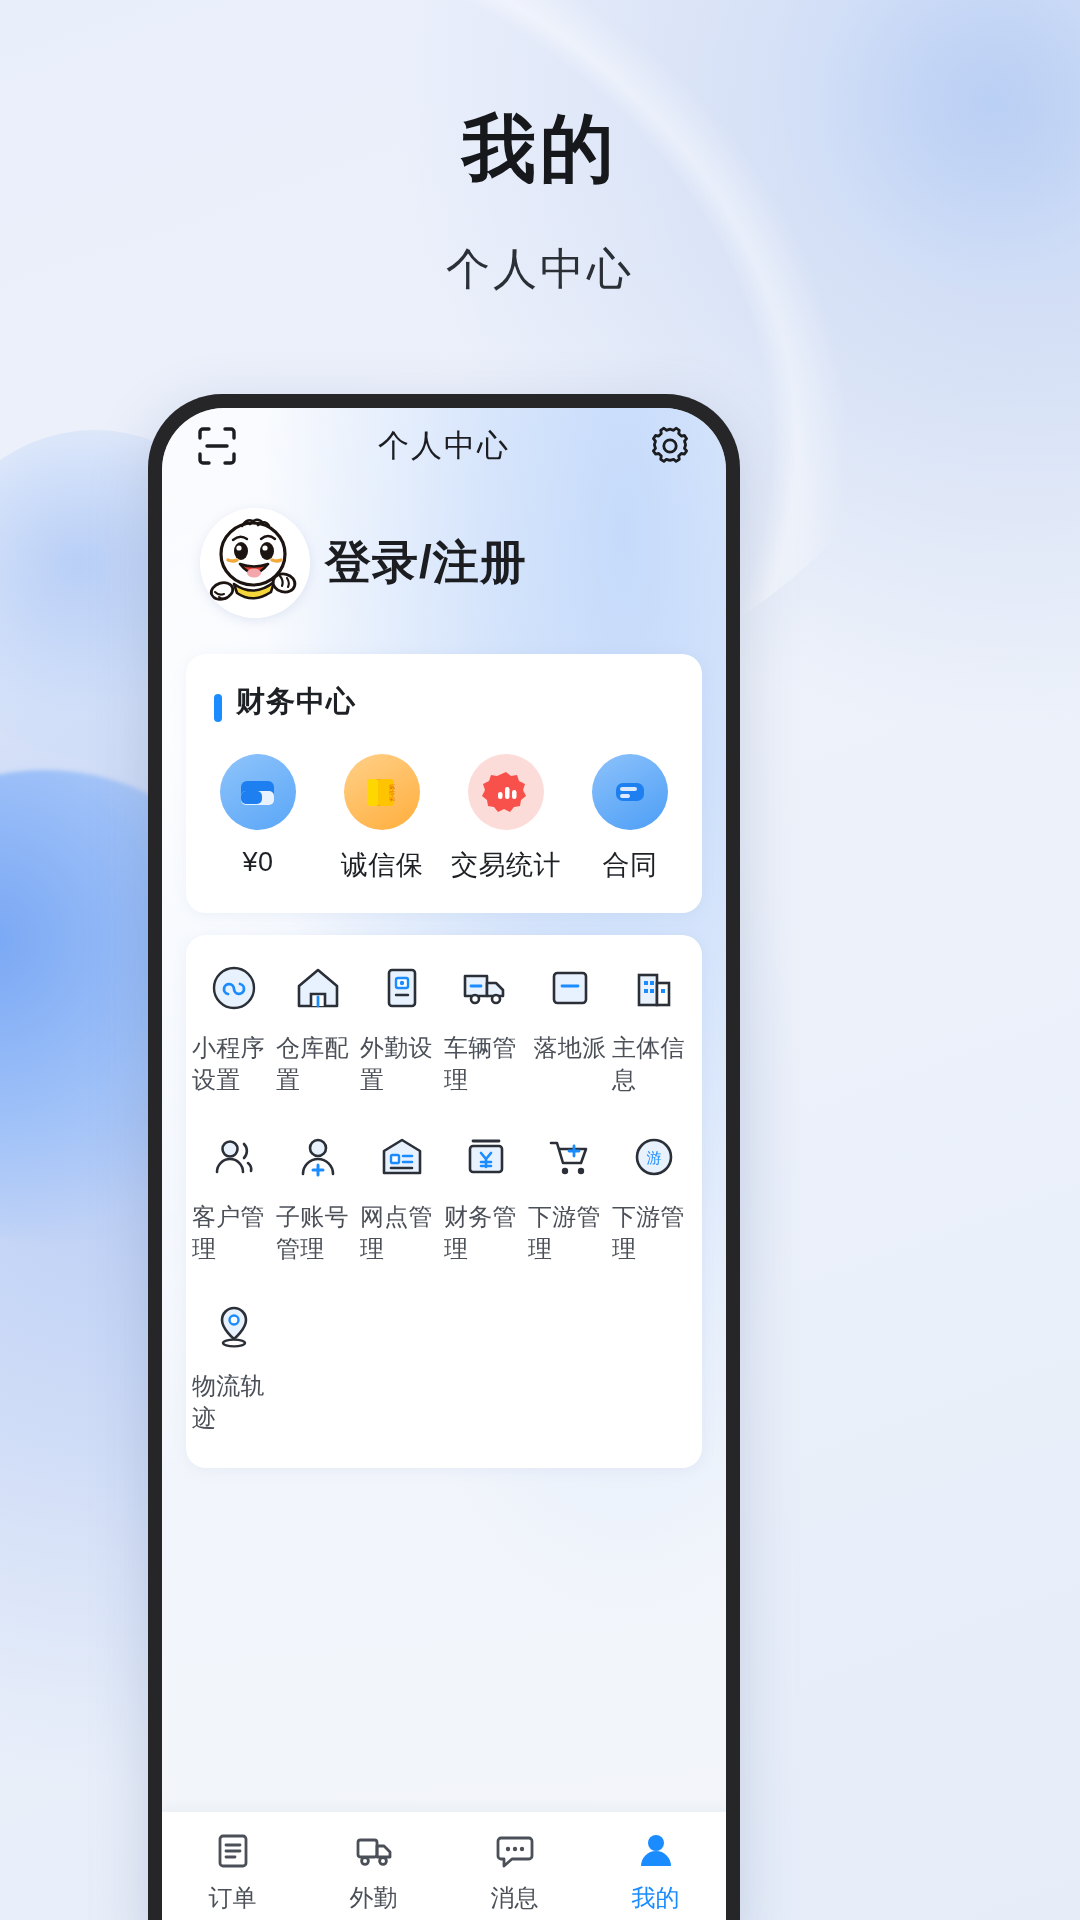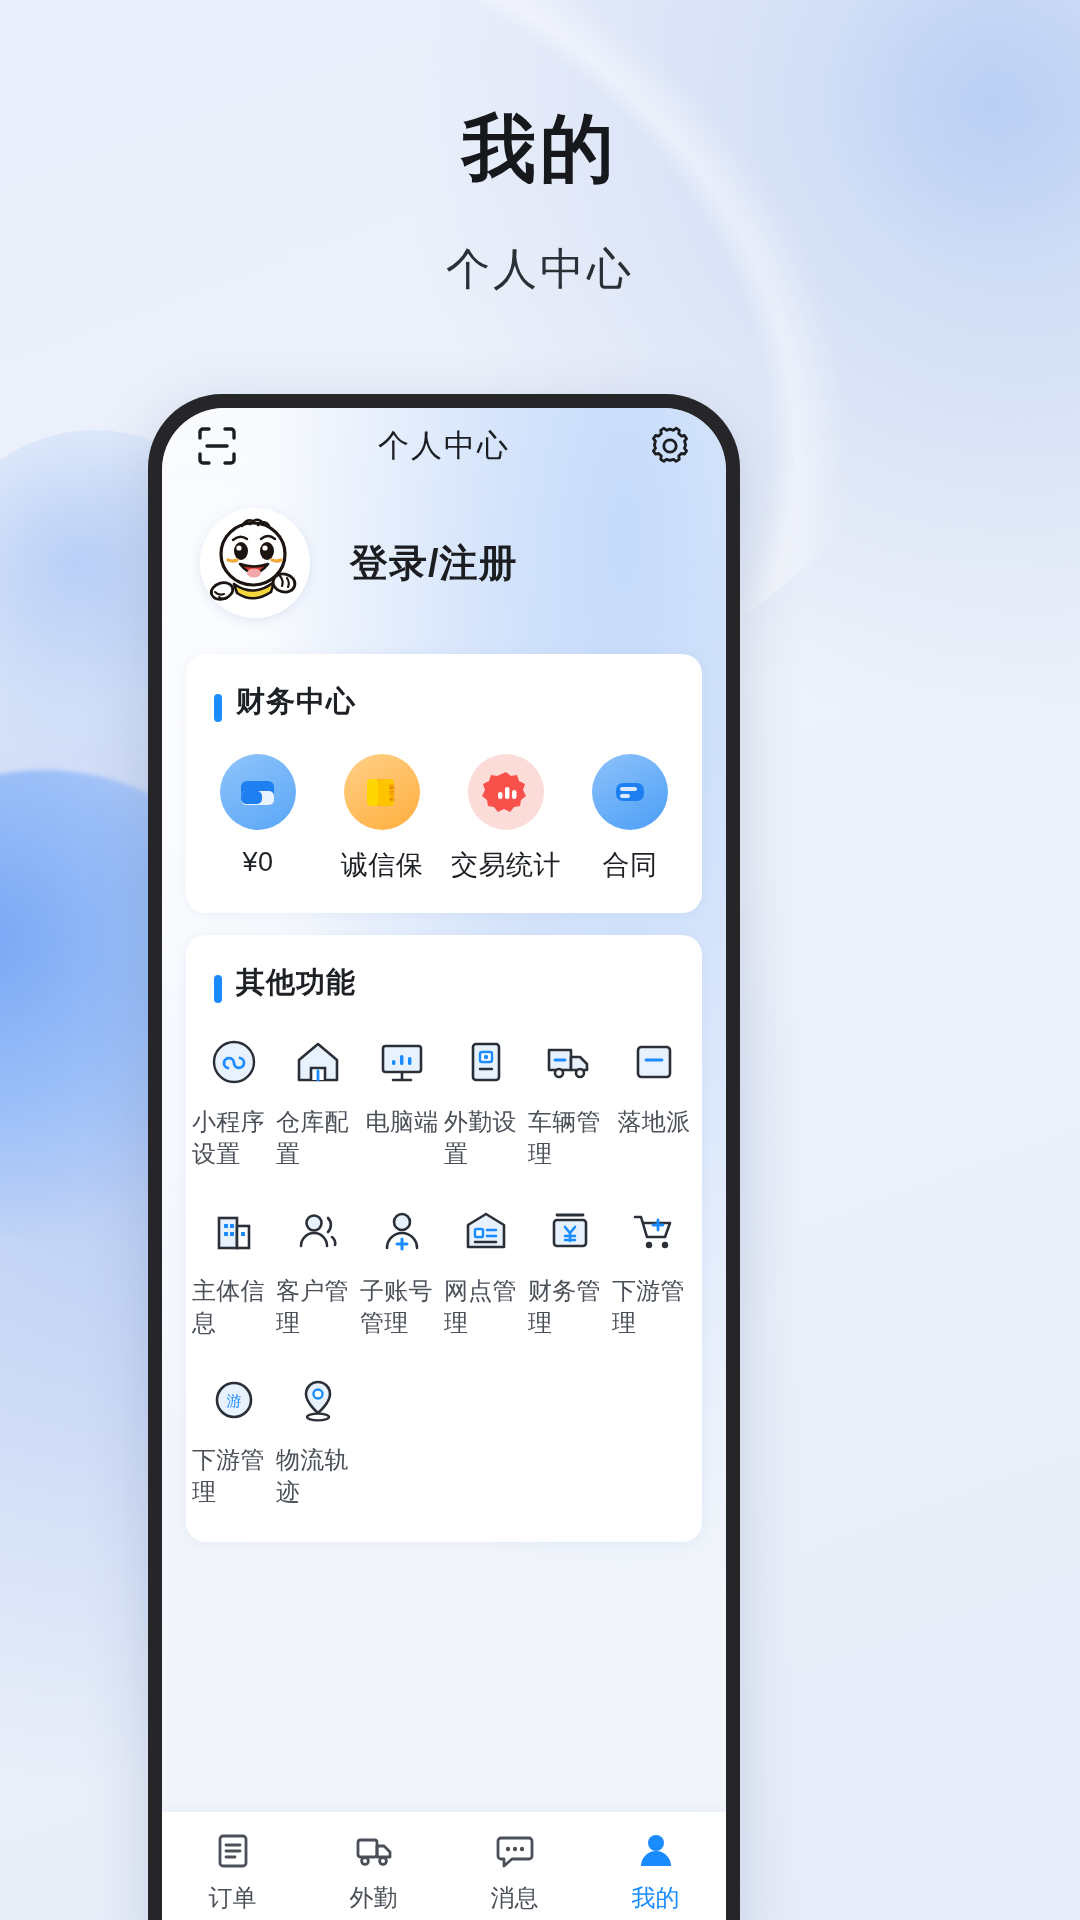--- a/index.html
+++ b/index.html
@@ -63,21 +63,21 @@
   
   .navbar { position:relative; height:76px; display:flex; align-items:center; padding:0 34px; }
   .nav-title { position:absolute; left:0; right:0; text-align:center; font-size:31px; color:#1b1d21; letter-spacing:2px; }
   .nav-left,.nav-right { position:relative; z-index:2; display:flex; align-items:center; }
   .nav-right { margin-left:auto; }
 
   
   .profile { position:relative; display:flex; align-items:center; padding:24px 38px 36px 38px; }
   .avatar { width:110px; height:110px; border-radius:50%; background:#fff; flex:none;
     box-shadow:0 3px 12px rgba(120,145,195,.18); overflow:hidden; position:relative; }
-  .login-text { margin-left:40px; font-size:38px; font-weight:bold; color:#1b1d21; letter-spacing:1px; }
+  .login-text { margin-left:15px; font-size:46px; font-weight:bold; color:#1b1d21; letter-spacing:1px; }
 
   
   .card { background:#fff; border-radius:20px; margin:0 24px 22px 24px; position:relative;
     box-shadow:0 2px 14px rgba(130,155,200,.10); }
   .card-title { display:flex; align-items:flex-end; padding:28px 0 6px 28px; }
   .card-title .bar { width:8px; height:28px; background:#1a8cff; border-radius:4px; margin-right:14px; flex:none; }
   .card-title span { font-size:29px; font-weight:bold; color:#1d2024; letter-spacing:1px; }
 
   .fin-grid { display:grid; grid-template-columns:repeat(4,1fr); padding:26px 10px 30px 10px; }
   .fin-cell { display:flex; flex-direction:column; align-items:center; }
@@ -223,24 +223,20 @@
             <rect x="15" y="27" width="10" height="4" rx="2" fill="#dceaff"></rect>
           </svg>
         </div>
         <div class="fin-lbl">合同</div>
       </div>
 
     </div>
   </div>
 
   <div class="card">
-    <div class="card-title">
-      <span class="bar"></span>
-      <span>其他功能</span>
-    </div>
     <div class="fn-grid">
 
       <div class="fn-cell">
         <div class="fn-ico">
           <svg width="54" height="54" viewBox="0 0 54 54">
             <circle cx="27" cy="27" r="20" fill="#e8f1fe" stroke="#2b3038" stroke-width="2.4"></circle>
             <path d="M21 33 a5 5 0 1 1 6-5 a5 5 0 1 0 6-5" fill="none" stroke="#1a8cff" stroke-width="2.8" stroke-linecap="round"></path>
           </svg>
         </div>
         <div class="fn-lbl">小程序设置</div>
@@ -250,32 +246,20 @@
         <div class="fn-ico">
           <svg width="54" height="54" viewBox="0 0 54 54">
             <path d="M27 9 L46 25 V45 H8 V25 Z" fill="#e8f1fe" stroke="#2b3038" stroke-width="2.6" stroke-linejoin="round"></path>
             <path d="M20 45 V33 h14 v12" fill="#fff" stroke="#2b3038" stroke-width="2.6"></path>
             <path d="M27 45 V36" stroke="#1a8cff" stroke-width="2.8" stroke-linecap="round"></path>
           </svg>
         </div>
         <div class="fn-lbl">仓库配置</div>
       </div>
 
-      <div class="fn-cell">
-        <div class="fn-ico">
-          <svg width="54" height="54" viewBox="0 0 54 54">
-            <rect x="8" y="11" width="38" height="26" rx="2.5" fill="#e8f1fe" stroke="#2b3038" stroke-width="2.6"></rect>
-            <path d="M27 37 V44 M18 45 h18" stroke="#2b3038" stroke-width="2.6" stroke-linecap="round"></path>
-            <rect x="17" y="25" width="3.4" height="5" rx="1.5" fill="#1a8cff"></rect>
-            <rect x="25" y="20" width="3.4" height="10" rx="1.5" fill="#1a8cff"></rect>
-            <rect x="33" y="22" width="3.4" height="8" rx="1.5" fill="#1a8cff"></rect>
-          </svg>
-        </div>
-        <div class="fn-lbl">电脑端</div>
-      </div>
 
       <div class="fn-cell">
         <div class="fn-ico">
           <svg width="54" height="54" viewBox="0 0 54 54">
             <rect x="14" y="9" width="26" height="36" rx="3" fill="#e8f1fe" stroke="#2b3038" stroke-width="2.6"></rect>
             <rect x="21" y="17" width="12" height="10" rx="2" fill="#fff" stroke="#1a8cff" stroke-width="2.4"></rect>
             <circle cx="27" cy="22" r="2.2" fill="#1a8cff"></circle>
             <path d="M21 34 h12" stroke="#2b3038" stroke-width="2.4" stroke-linecap="round"></path>
           </svg>
         </div>

